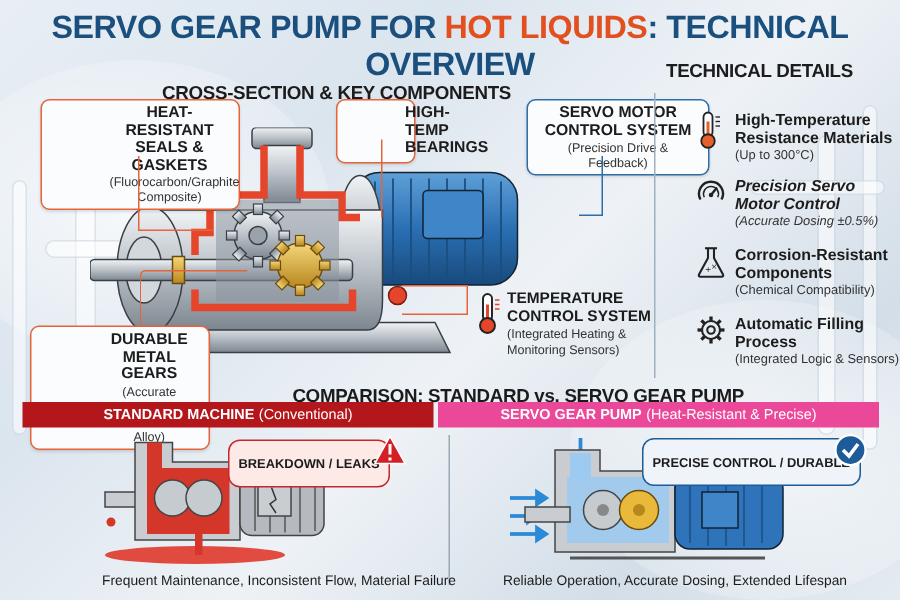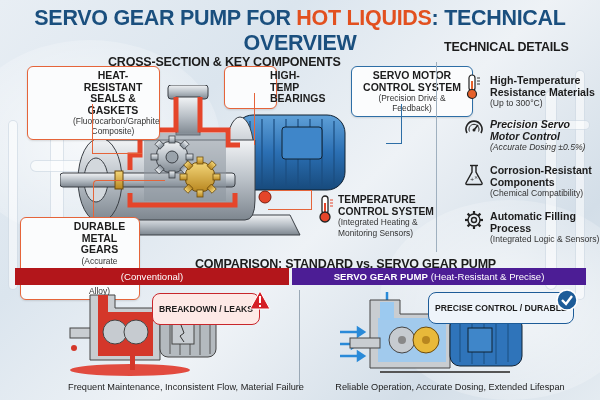--- a/index.html
+++ b/index.html
@@ -46,21 +46,21 @@
 
   .temp-ctrl { position: absolute; left: 318px; top: 194px; display: flex; gap: 4px; }
   .temp-ctrl .t { font-weight: 700; font-size: 10.3px; line-height: 11.5px; }
   .temp-ctrl .d { font-size: 8.4px; line-height: 10.5px; color: #333; }
 
   
   .cmp-title { position: absolute; top: 257px; left: 0; width: 496px; text-align: right; font-weight: 700; font-size: 12.5px; letter-spacing: -0.2px; }
   .cmp-bar { position: absolute; top: 267px; height: 17px; color: #fff; font-size: 9.6px; display: flex; align-items: center; justify-content: center; top: 268px; }
   .cmp-bar b { font-weight: 700; margin-right: 3px; }
   .cmp-bar.red { left: 15px; width: 274px; background: #b3161b; }
-  .cmp-bar.blue { left: 292px; width: 294px; background: #4c1d95; }
+  .cmp-bar.blue { left: 292px; width: 294px; background: #ec4899; }
   .cmp-divider { position: absolute; left: 299px; top: 290px; width: 1px; height: 100px; background: #9aa8b5; }
   .cmp-caption { position: absolute; top: 382px; font-size: 9.2px; color: #1c1c1c; text-align: center; }
 
   .badge {
     position: absolute; height: 32px; border-radius: 8px; background: #fff;
     font-weight: 700; font-size: 8.6px; display: flex; align-items: center; padding: 0 6px; color: #1c1c1c;
   }
   .badge.red { border: 1.5px solid #c8262b; background: #fde9e6; }
   .badge.blue { border: 1.5px solid #1d5c98; background: #eef4fa; }
 </style>
@@ -289,20 +289,21 @@
   </div>
   <div>
     <div class="t">Automatic Filling Process</div>
     <div class="d">(Integrated Logic &amp; Sensors)</div>
   </div>
 </div>
 
 <div class="cmp-title">COMPARISON: STANDARD vs. SERVO GEAR PUMP</div>
 
 <div class="cmp-bar red">
+  <b>STANDARD MACHINE</b>
   <span>(Conventional)</span>
 </div>
 <div class="cmp-bar blue">
   <b>SERVO GEAR PUMP</b>
   <span>(Heat-Resistant &amp; Precise)</span>
 </div>
 
 <div class="cmp-divider"></div>
 
 <svg style="position:absolute;left:60px;top:290px;" width="170" height="90" viewBox="0 0 170 90">

